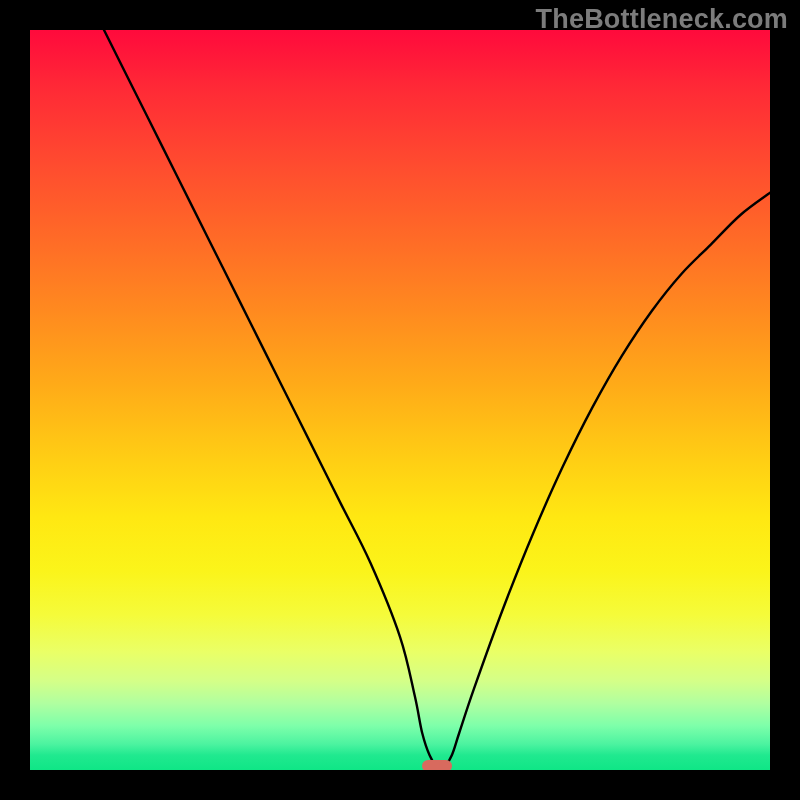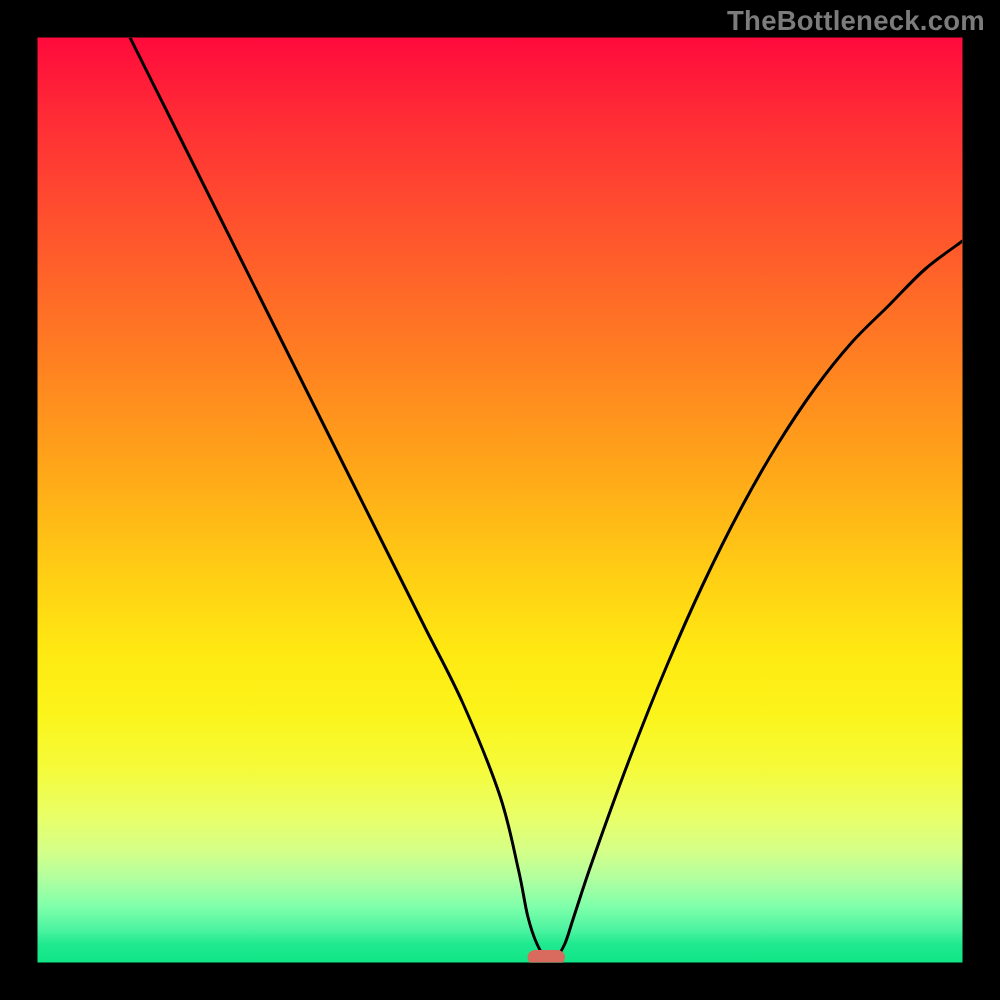--- a/index.html
+++ b/index.html
@@ -16,21 +16,21 @@
     top: 0;
     width: 800px;
     height: 800px;
     background: #000;
   }
   .watermark {
     position: absolute;
     top: 4px;
     right: 12px;
     font-family: Arial, Helvetica, sans-serif;
-    font-size: 22px;
+    font-size: 27px;
     font-weight: 600;
     color: #7c7c7c;
     letter-spacing: 0.2px;
   }
   .plot {
     position: absolute;
     left: 30px;
     top: 30px;
     width: 740px;
     height: 740px;

